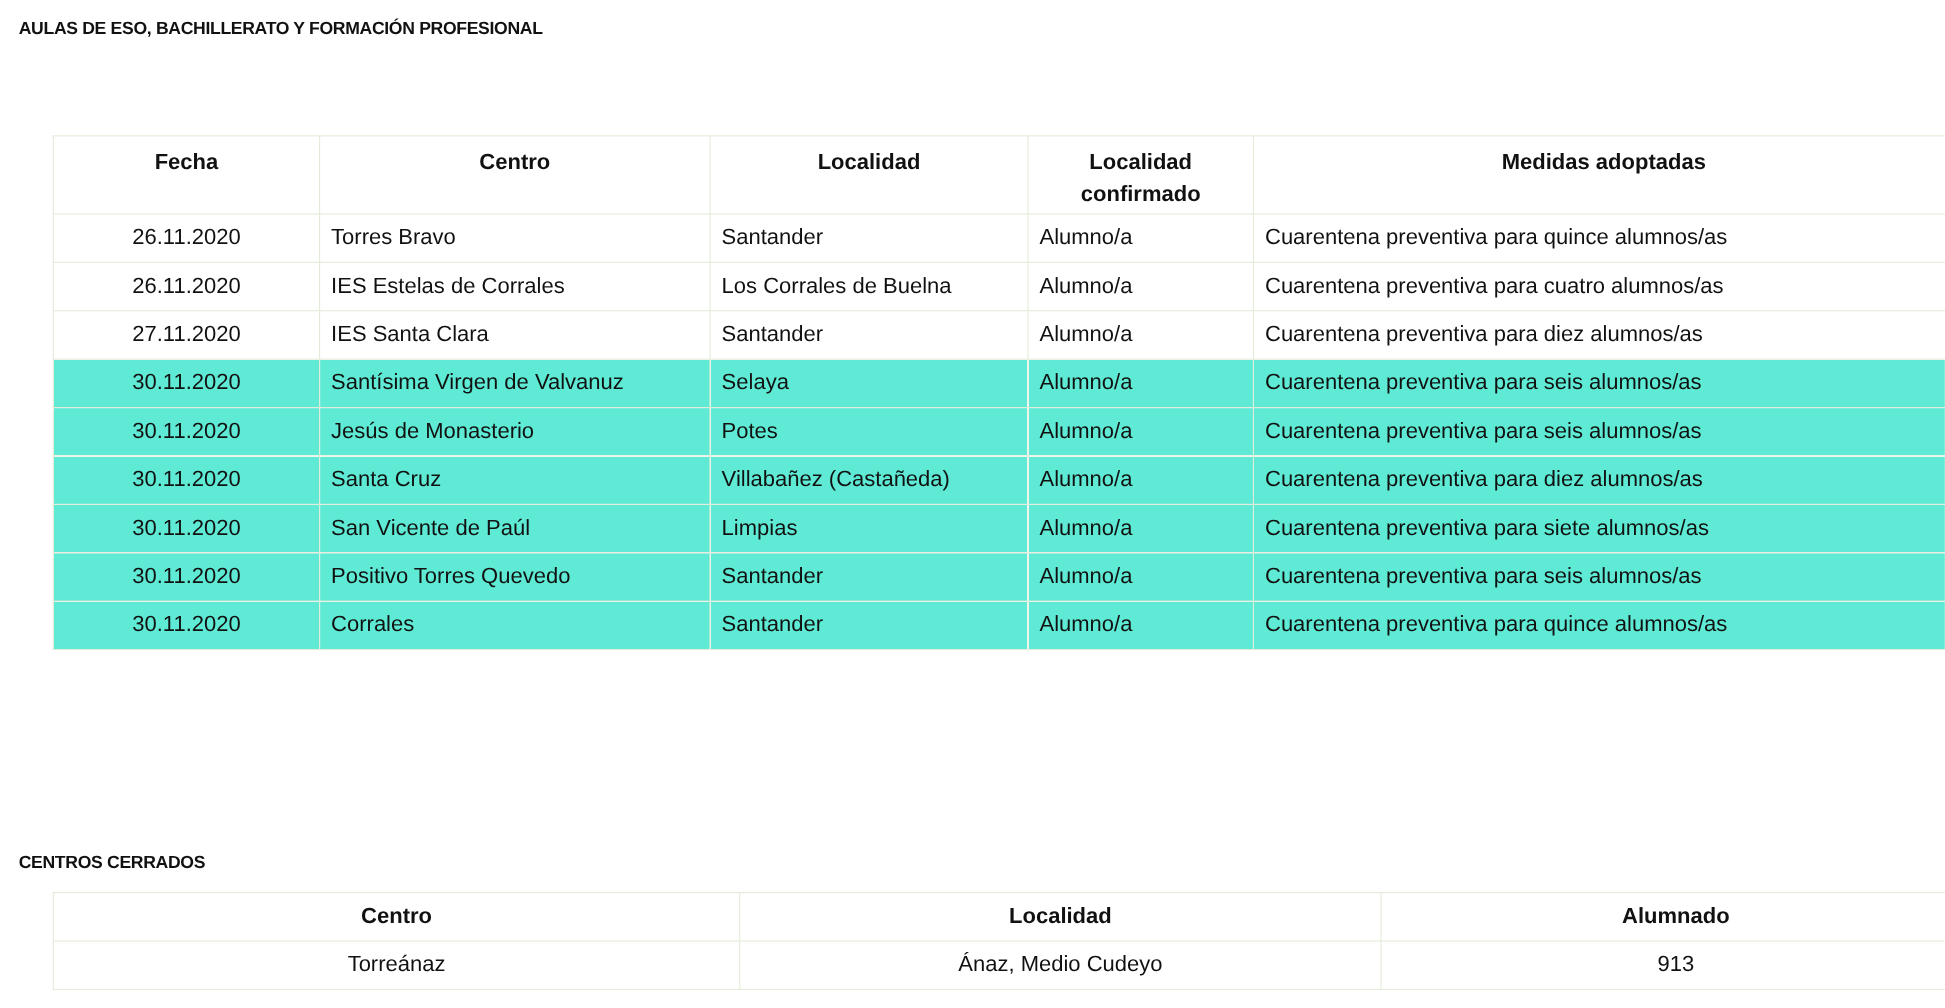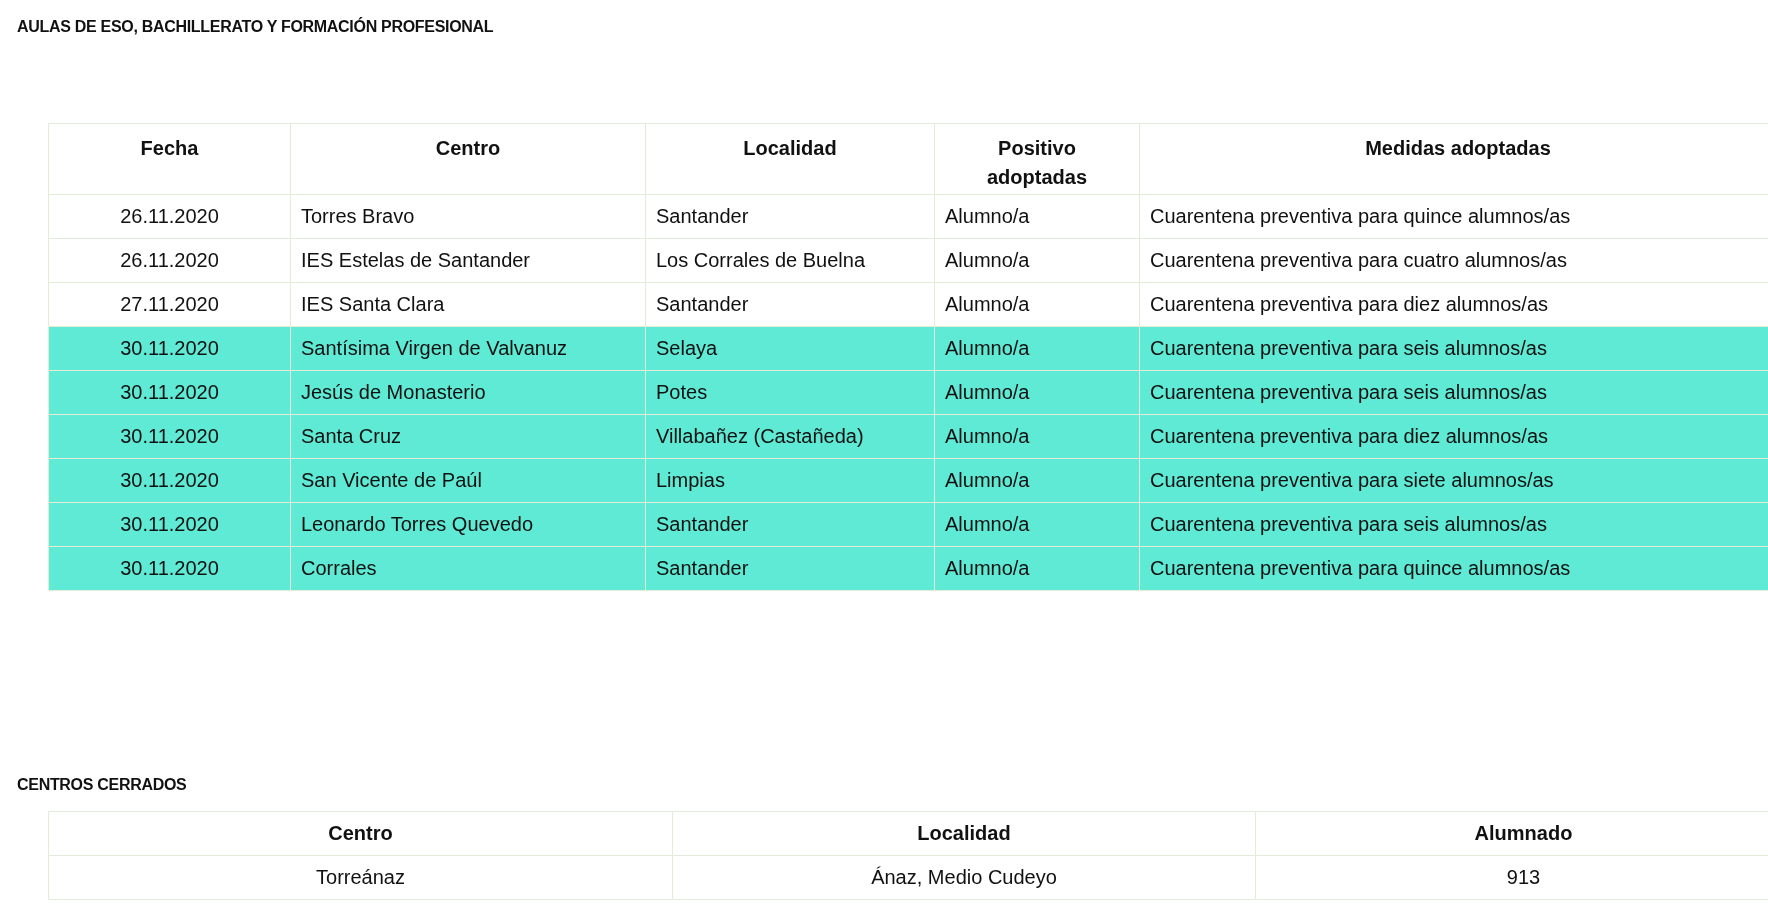--- a/index.html
+++ b/index.html
@@ -52,35 +52,35 @@
       <col style="width:355px">
       <col style="width:289px">
       <col style="width:205px">
       <col style="width:637px">
   </colgroup>
   <thead>
     <tr>
       <th>Fecha</th>
       <th>Centro</th>
       <th>Localidad</th>
-      <th style="white-space:normal;"><span style="display:inline-block;width:110px;">Positivo adoptadas</span></th>
+      <th style="white-space:normal;"><span style="display:inline-block;width:110px;">Localidad confirmado</span></th>
       <th>Medidas adoptadas</th>
     </tr>
   </thead>
   <tbody id="cases-body">
       <tr>
         <td class="c-date">26.11.2020</td>
         <td>Torres Bravo</td>
         <td>Santander</td>
         <td>Alumno/a</td>
         <td>Cuarentena preventiva para quince alumnos/as</td>
       </tr>
       <tr>
         <td class="c-date">26.11.2020</td>
-        <td>IES Estelas de Santander</td>
+        <td>IES Estelas de Corrales</td>
         <td>Los Corrales de Buelna</td>
         <td>Alumno/a</td>
         <td>Cuarentena preventiva para cuatro alumnos/as</td>
       </tr>
       <tr>
         <td class="c-date">27.11.2020</td>
         <td>IES Santa Clara</td>
         <td>Santander</td>
         <td>Alumno/a</td>
         <td>Cuarentena preventiva para diez alumnos/as</td>
@@ -108,21 +108,21 @@
       </tr>
       <tr class="highlight">
         <td class="c-date">30.11.2020</td>
         <td>San Vicente de Paúl</td>
         <td>Limpias</td>
         <td>Alumno/a</td>
         <td>Cuarentena preventiva para siete alumnos/as</td>
       </tr>
       <tr class="highlight">
         <td class="c-date">30.11.2020</td>
-        <td>Leonardo Torres Quevedo</td>
+        <td>Positivo Torres Quevedo</td>
         <td>Santander</td>
         <td>Alumno/a</td>
         <td>Cuarentena preventiva para seis alumnos/as</td>
       </tr>
       <tr class="highlight">
         <td class="c-date">30.11.2020</td>
         <td>Corrales</td>
         <td>Santander</td>
         <td>Alumno/a</td>
         <td>Cuarentena preventiva para quince alumnos/as</td>

